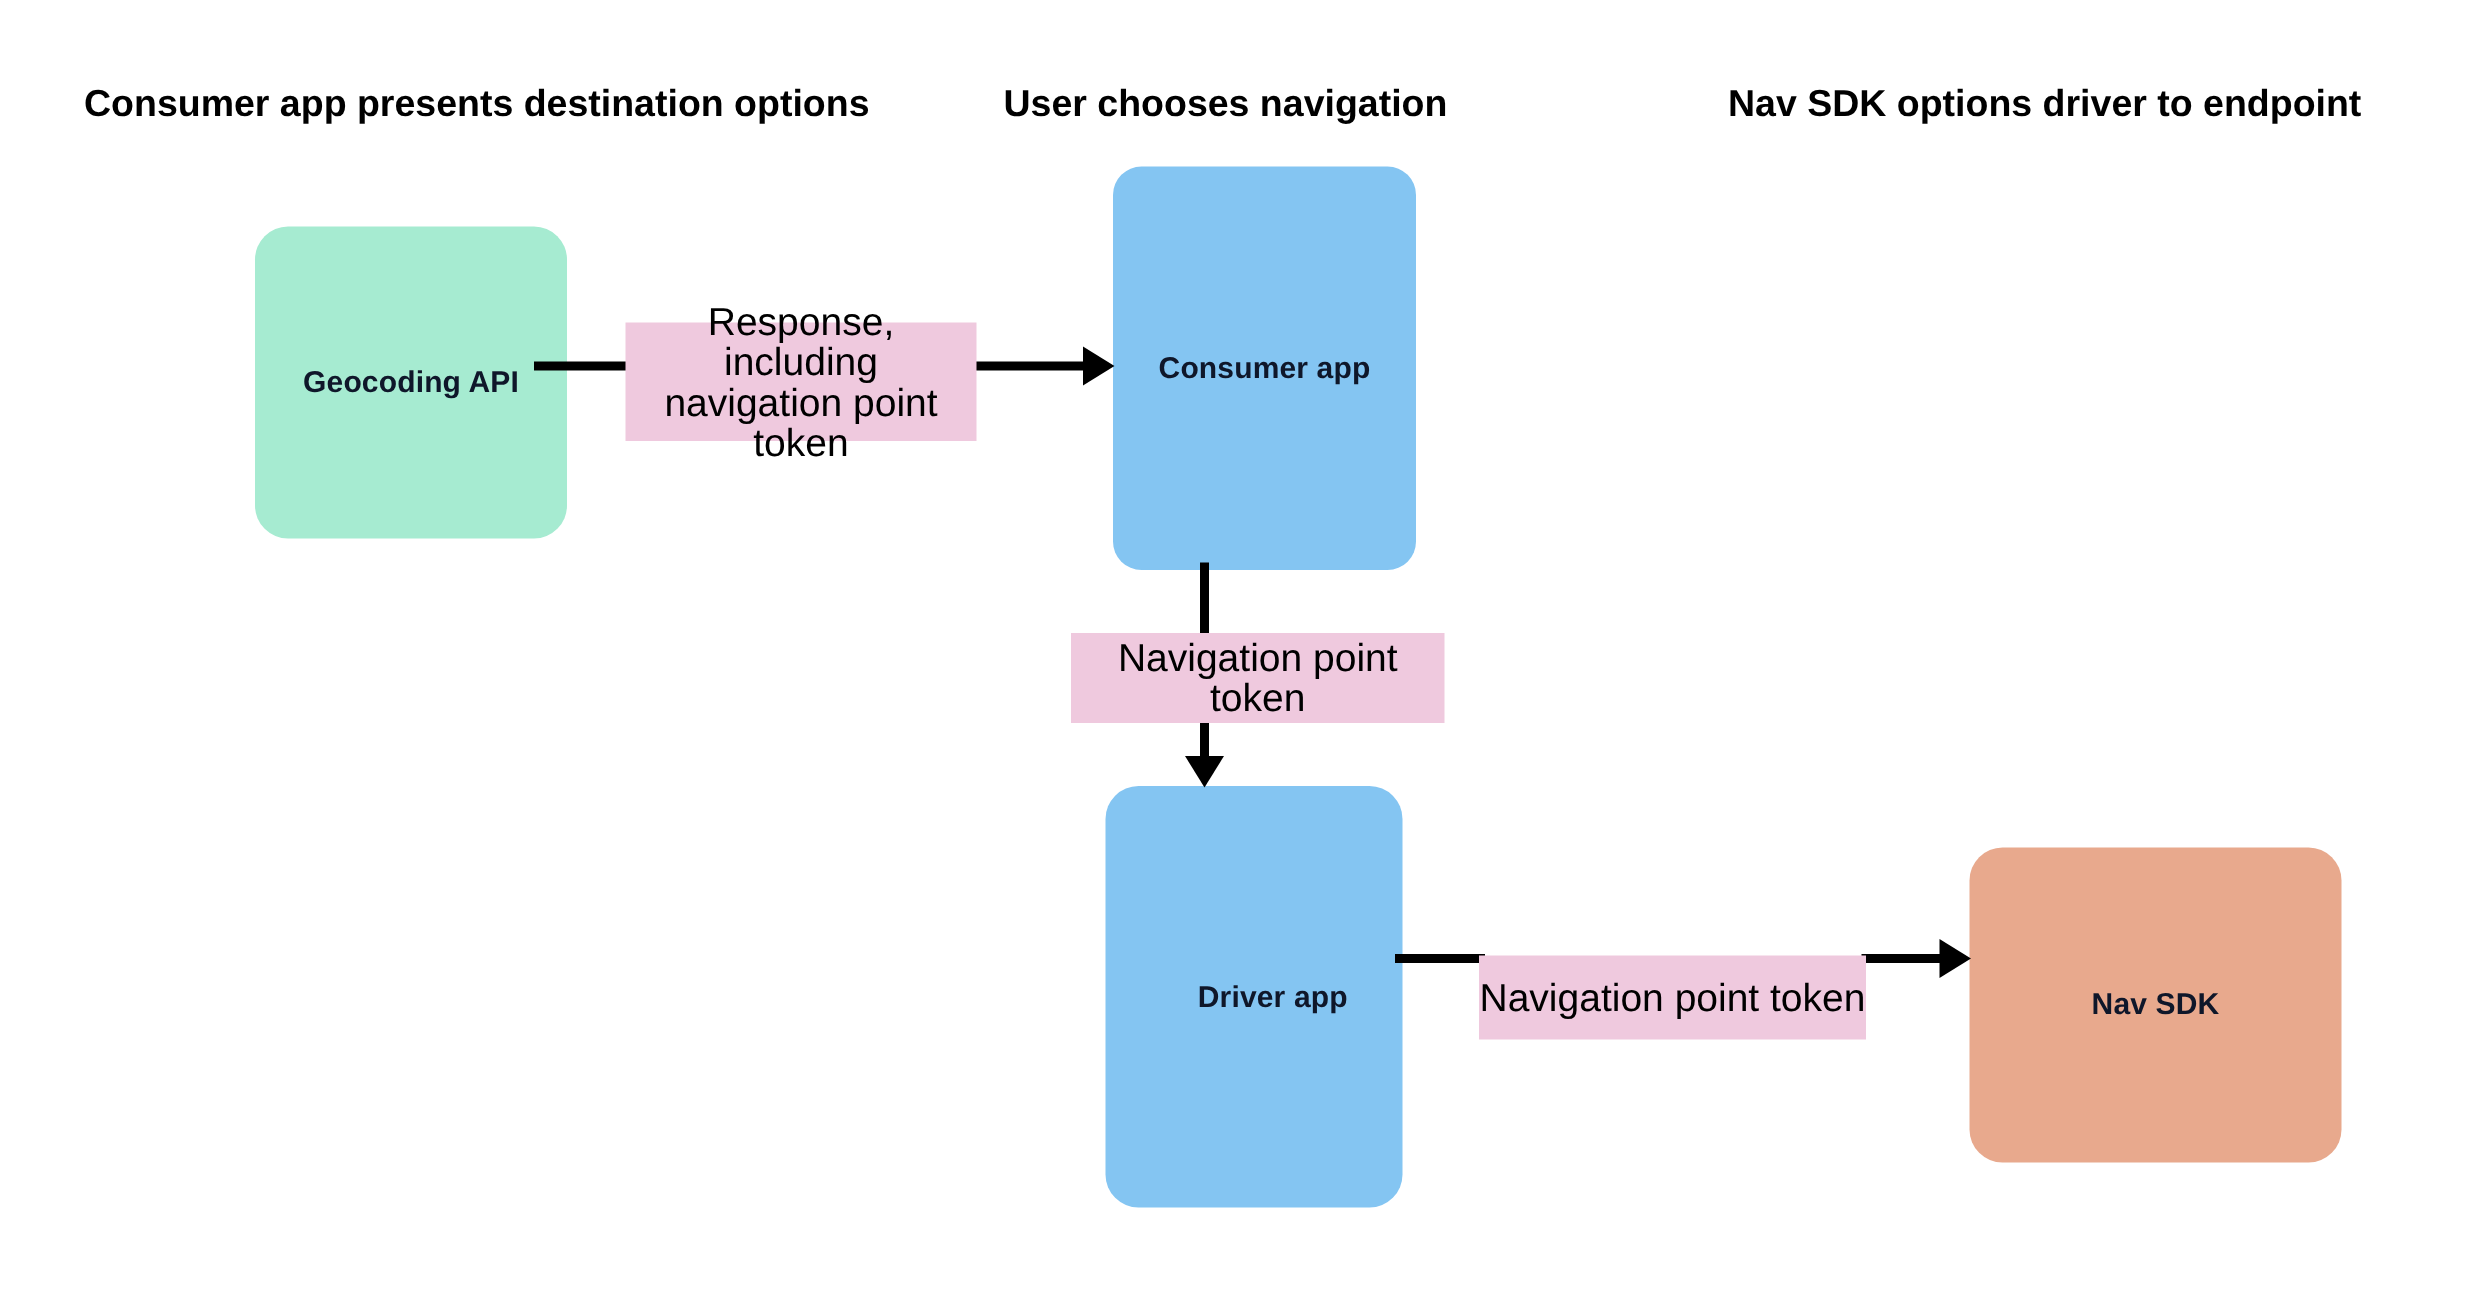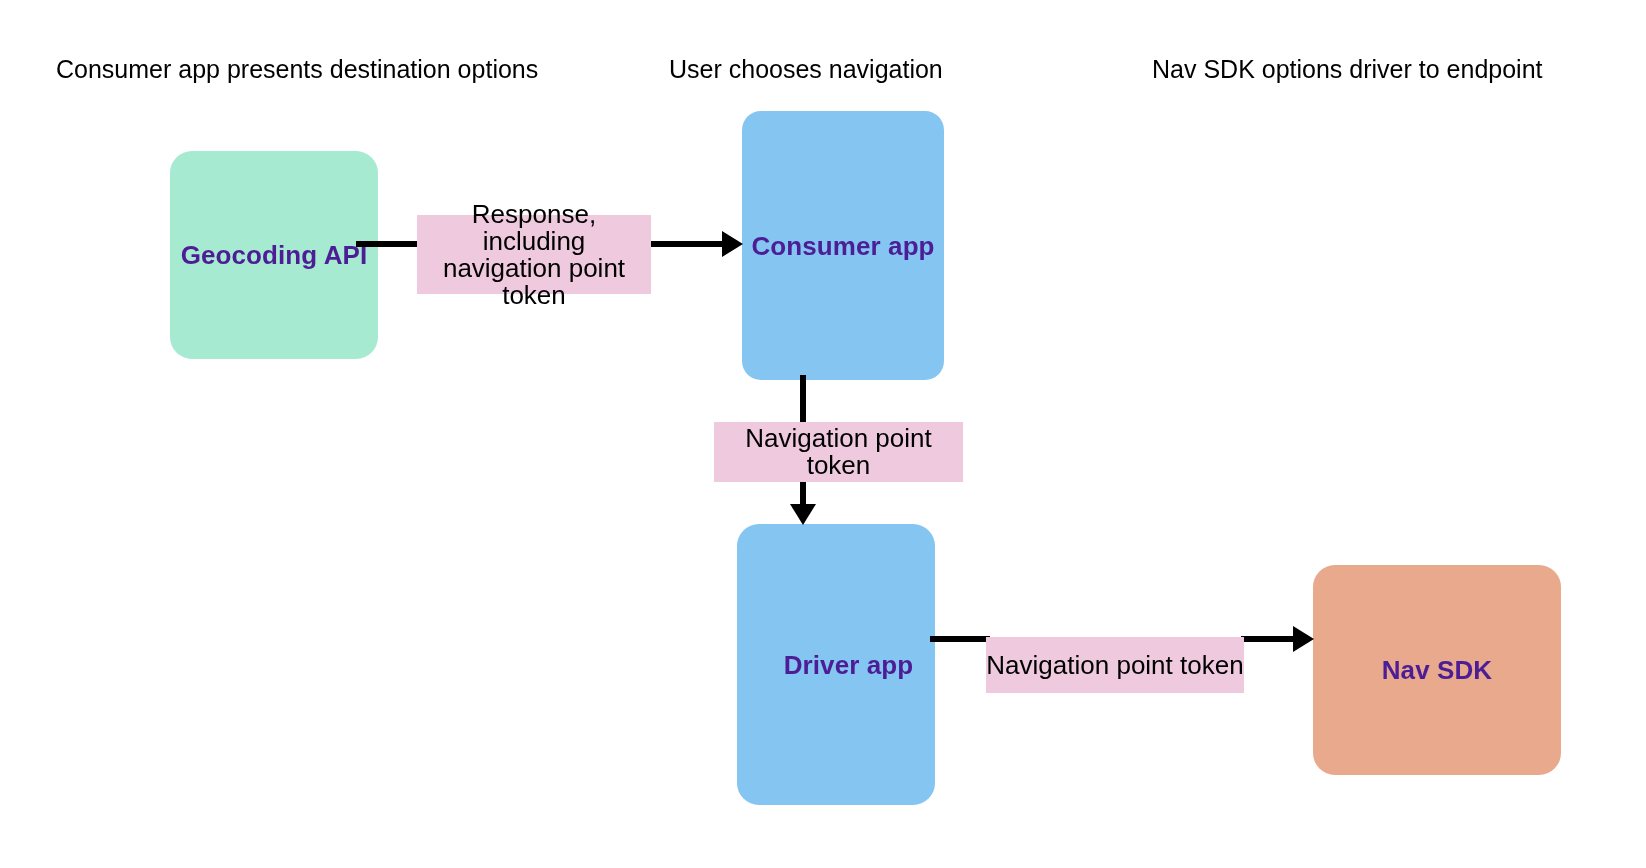--- a/index.html
+++ b/index.html
@@ -19,40 +19,40 @@
     overflow: hidden;
   }
 
   
   .col-header {
     position: absolute;
     font-size: 25px;
     line-height: 30px;
     color: #000000;
     white-space: nowrap;
-    font-weight: 400;
+    font-weight: 700;
   }
   #header-left   { left: 56px;   top: 54px; }
   #header-mid    { left: 669px;  top: 54px; }
   #header-right  { left: 1152px; top: 54px; }
 
   
   .node {
     position: absolute;
     display: flex;
     align-items: center;
     justify-content: center;
     border-radius: 22px;
     box-sizing: border-box;
     text-align: center;
   }
   .node .node-label {
-    font-size: 26px;
+    font-size: 20px;
     font-weight: 700;
-    color: #4c1d95;
+    color: #0f172a;
     line-height: 30px;
     letter-spacing: 0.1px;
   }
 
   #node-geocoding {
     left: 170px;  top: 151px;
     width: 208px; height: 208px;
     background: #A6EBD1;
   }
   #node-consumer {

